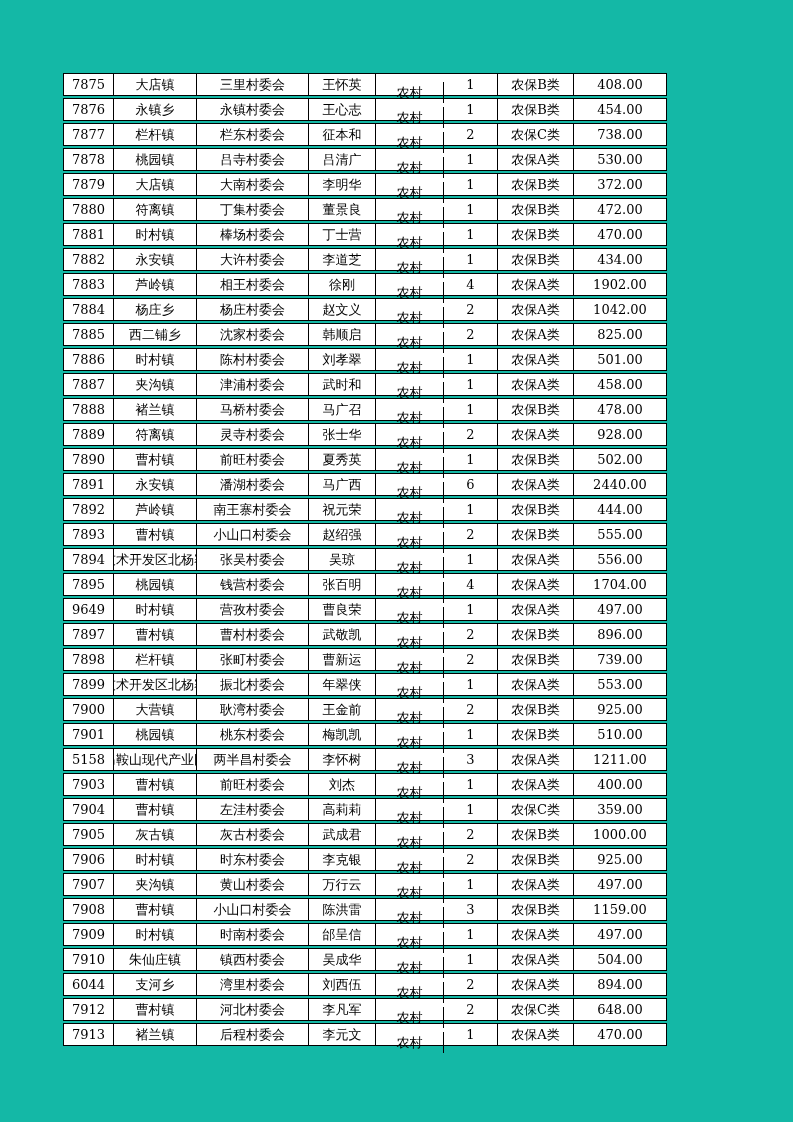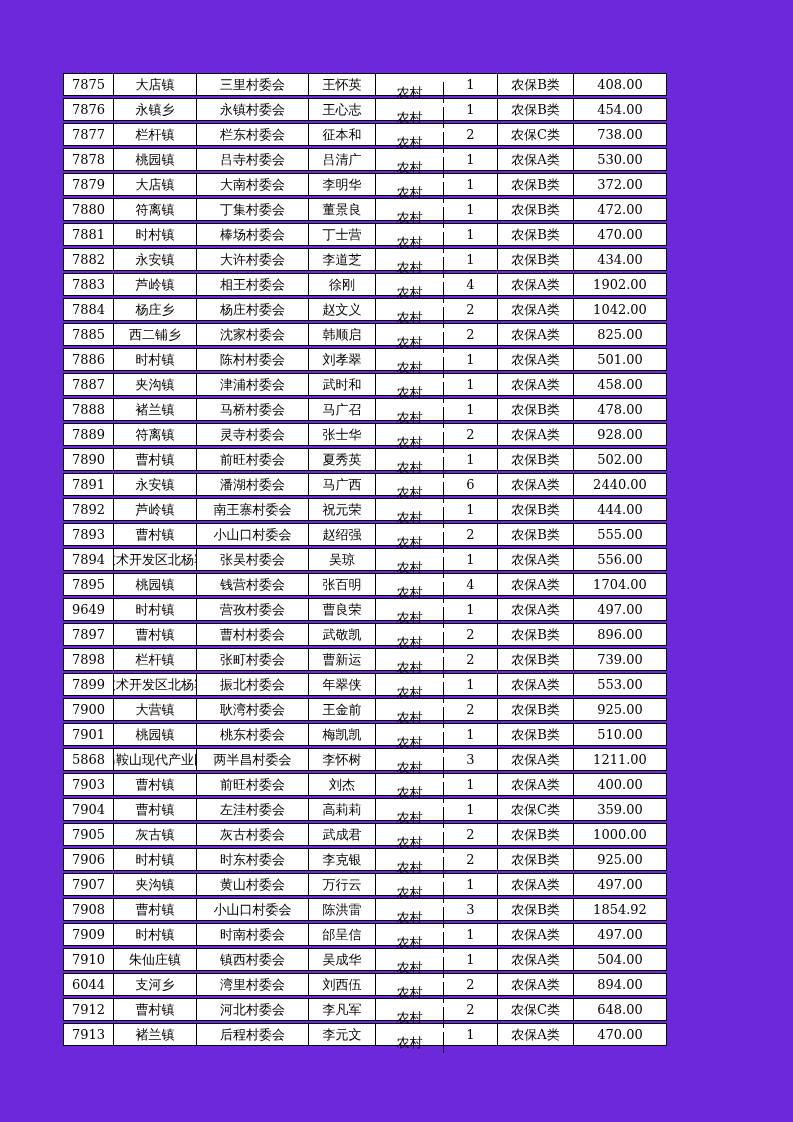--- a/index.html
+++ b/index.html
@@ -7,21 +7,21 @@
   body {
     width: 793px; height: 1122px;
     font-family: "DejaVu Serif", "Liberation Serif", serif;
     color: #000000;
     position: relative;
     overflow: hidden;
   }
   .page {
     position: absolute; left: 0; top: 0;
     width: 793px; height: 1122px;
-    background: #6d28d9;
+    background: #14b8a6;
   }
   .table {
     position: absolute;
     left: 63px; top: 73px;
     width: 604px;
   }
   .row {
     display: flex;
     align-items: stretch;
     height: 23px;
@@ -320,21 +320,21 @@
           <div class="cell c0">7901</div>
           <div class="cell c1">桃园镇</div>
           <div class="cell c2">桃东村委会</div>
           <div class="cell c3">梅凯凯</div>
           <div class="cell c4">农村</div>
           <div class="cell c5">1</div>
           <div class="cell c6">农保B类</div>
           <div class="cell c7">510.00</div>
         </div>
         <div class="row">
-          <div class="cell c0">5868</div>
+          <div class="cell c0">5158</div>
           <div class="cell c1">马鞍山现代产业园</div>
           <div class="cell c2">两半昌村委会</div>
           <div class="cell c3">李怀树</div>
           <div class="cell c4">农村</div>
           <div class="cell c5">3</div>
           <div class="cell c6">农保A类</div>
           <div class="cell c7">1211.00</div>
         </div>
         <div class="row">
           <div class="cell c0">7903</div>
@@ -387,21 +387,21 @@
           <div class="cell c7">497.00</div>
         </div>
         <div class="row">
           <div class="cell c0">7908</div>
           <div class="cell c1">曹村镇</div>
           <div class="cell c2">小山口村委会</div>
           <div class="cell c3">陈洪雷</div>
           <div class="cell c4">农村</div>
           <div class="cell c5">3</div>
           <div class="cell c6">农保B类</div>
-          <div class="cell c7">1854.92</div>
+          <div class="cell c7">1159.00</div>
         </div>
         <div class="row">
           <div class="cell c0">7909</div>
           <div class="cell c1">时村镇</div>
           <div class="cell c2">时南村委会</div>
           <div class="cell c3">邰呈信</div>
           <div class="cell c4">农村</div>
           <div class="cell c5">1</div>
           <div class="cell c6">农保A类</div>
           <div class="cell c7">497.00</div>

